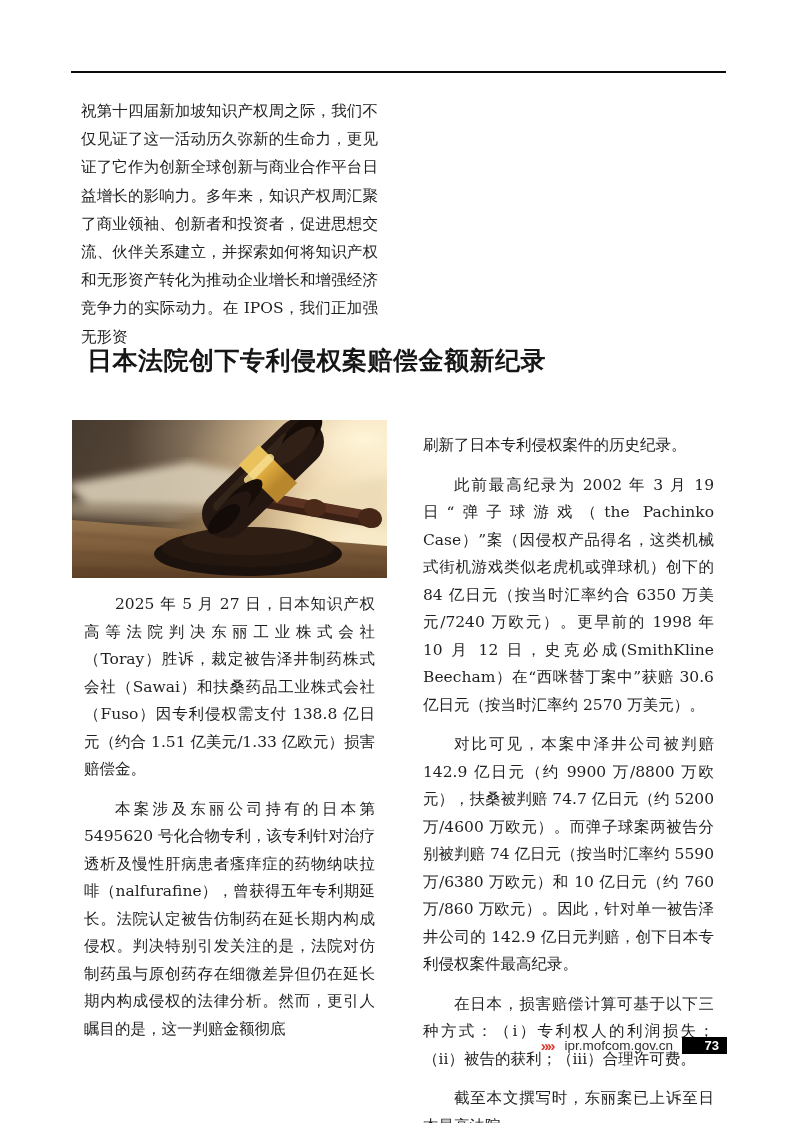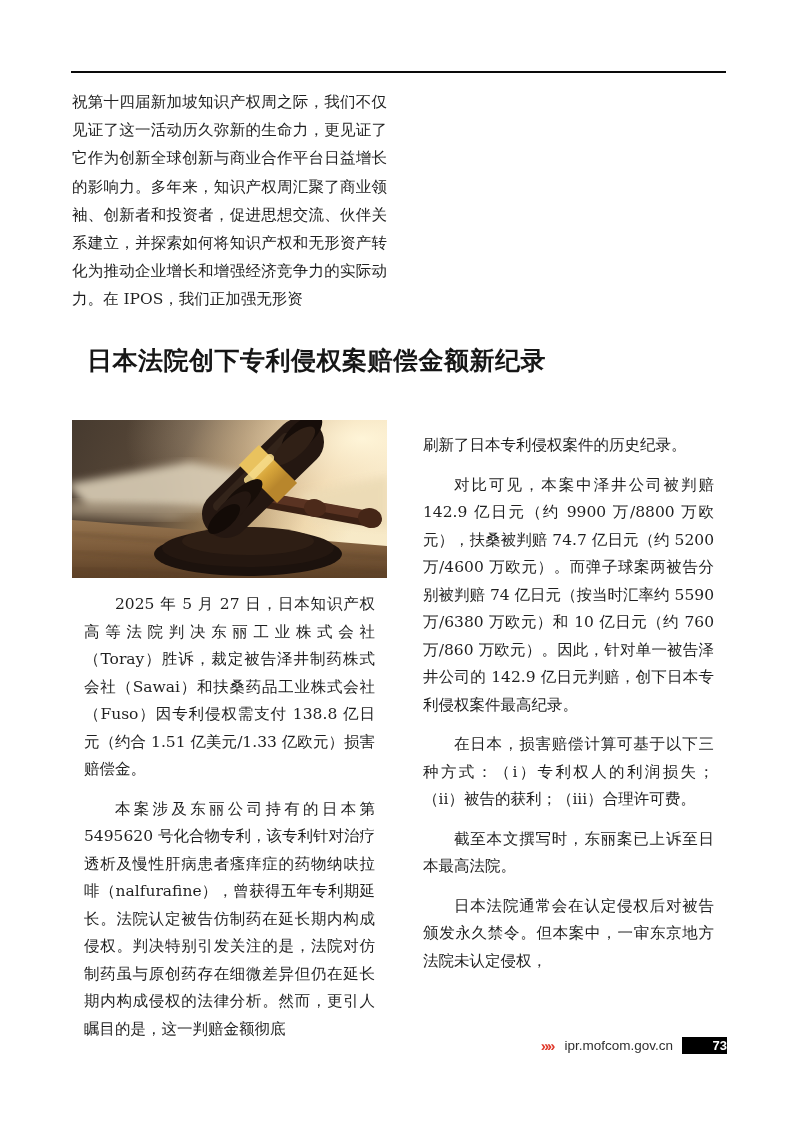--- a/index.html
+++ b/index.html
@@ -5,21 +5,21 @@
   html,body{margin:0;padding:0;background:#e8e8e8;}
   .page{
     position:relative;width:794px;height:1123px;background:#ffffff;
     margin:0 auto;overflow:hidden;
     font-family:"DejaVu Serif","Liberation Serif",serif;color:#1f1f1f;
   }
   .rule-top{position:absolute;left:71px;top:71px;width:655px;height:2px;background:#0a0a0a;}
 
   .top-cols{position:absolute;left:72px;top:88px;width:654px;display:flex;gap:24px;}
   .top-col{width:315px;font-size:15.5px;line-height:28.2px;text-align:justify;}
-  .top-col p{margin:0;}
+  .top-col p{margin:9px;}
   .attribution{margin-top:12px;text-align:right;}
 
   .article-title{
     position:absolute;left:71px;top:328px;width:656px;
     font-family:"DejaVu Sans","Liberation Sans",sans-serif;
     font-size:25px;font-weight:700;color:#161616;letter-spacing:0.5px;margin:16px;
   }
   .article-subtitle{
     position:absolute;left:71px;top:368px;width:658px;
     font-family:"DejaVu Sans","Liberation Sans",sans-serif;
@@ -35,21 +35,21 @@
   p.body.no-indent{text-indent:0;}
 
   .footer{
     position:absolute;top:1037px;right:67px;display:flex;align-items:center;gap:9px;
     font-family:"Liberation Sans","DejaVu Sans",sans-serif;
   }
   .chevrons{font-size:15px;font-weight:700;line-height:17px;letter-spacing:-2px;padding-right:2px;}
   .footer-url{font-size:13.5px;font-weight:400;color:#2e2e2e;line-height:17px;}
   .pagebox{
     width:45px;height:17px;background:#000;color:#fff;box-sizing:border-box;
-    font-size:13px;font-weight:700;line-height:17px;text-align:right;padding-right:0;
+    font-size:13px;font-weight:700;line-height:17px;text-align:right;padding-right:8px;
   }
 </style>
 </head>
 <body>
 
 <div class="page">
 
   <div class="rule-top"></div>
 
   <div class="top-cols">
@@ -133,20 +133,21 @@
             <ellipse cx="152" cy="99" rx="20" ry="9" fill="#130b07" transform="rotate(-42 152 99)"></ellipse>
           </g>
         </svg>
       </div>
       <p class="body">2025 年 5 月 27 日，日本知识产权高等法院判决东丽工业株式会社（Toray）胜诉，裁定被告泽井制药株式会社（Sawai）和扶桑药品工业株式会社（Fuso）因专利侵权需支付 138.8 亿日元（约合 1.51 亿美元/1.33 亿欧元）损害赔偿金。</p>
       <p class="body">本案涉及东丽公司持有的日本第 5495620 号化合物专利，该专利针对治疗透析及慢性肝病患者瘙痒症的药物纳呋拉啡（nalfurafine），曾获得五年专利期延长。法院认定被告仿制药在延长期内构成侵权。判决特别引发关注的是，法院对仿制药虽与原创药存在细微差异但仍在延长期内构成侵权的法律分析。然而，更引人瞩目的是，这一判赔金额彻底</p>
     </div>
 
     <div class="col">
       <p class="body no-indent">刷新了日本专利侵权案件的历史纪录。</p>
+      <p class="body">此前最高纪录为 2002 年 3 月 19 日“弹子球游戏（the Pachinko Case）”案（因侵权产品得名，这类机械式街机游戏类似老虎机或弹球机）创下的 84 亿日元（按当时汇率约合 6350 万美元/7240 万欧元）。更早前的 1998 年 10 月 12 日，史克必成(SmithKline Beecham）在“西咪替丁案中”获赔 30.6 亿日元（按当时汇率约 2570 万美元）。</p>
       <p class="body">对比可见，本案中泽井公司被判赔 142.9 亿日元（约 9900 万/8800 万欧元），扶桑被判赔 74.7 亿日元（约 5200 万/4600 万欧元）。而弹子球案两被告分别被判赔 74 亿日元（按当时汇率约 5590 万/6380 万欧元）和 10 亿日元（约 760 万/860 万欧元）。因此，针对单一被告泽井公司的 142.9 亿日元判赔，创下日本专利侵权案件最高纪录。</p>
       <p class="body">在日本，损害赔偿计算可基于以下三种方式：（i）专利权人的利润损失；（ii）被告的获利；（iii）合理许可费。</p>
       <p class="body">截至本文撰写时，东丽案已上诉至日本最高法院。</p>
       <p class="body">日本法院通常会在认定侵权后对被告颁发永久禁令。但本案中，一审东京地方法院未认定侵权，</p>
     </div>
 
   </div>
 
   <div class="footer">
     <span class="chevrons" style="color: rgb(224, 57, 43);">»»</span>

